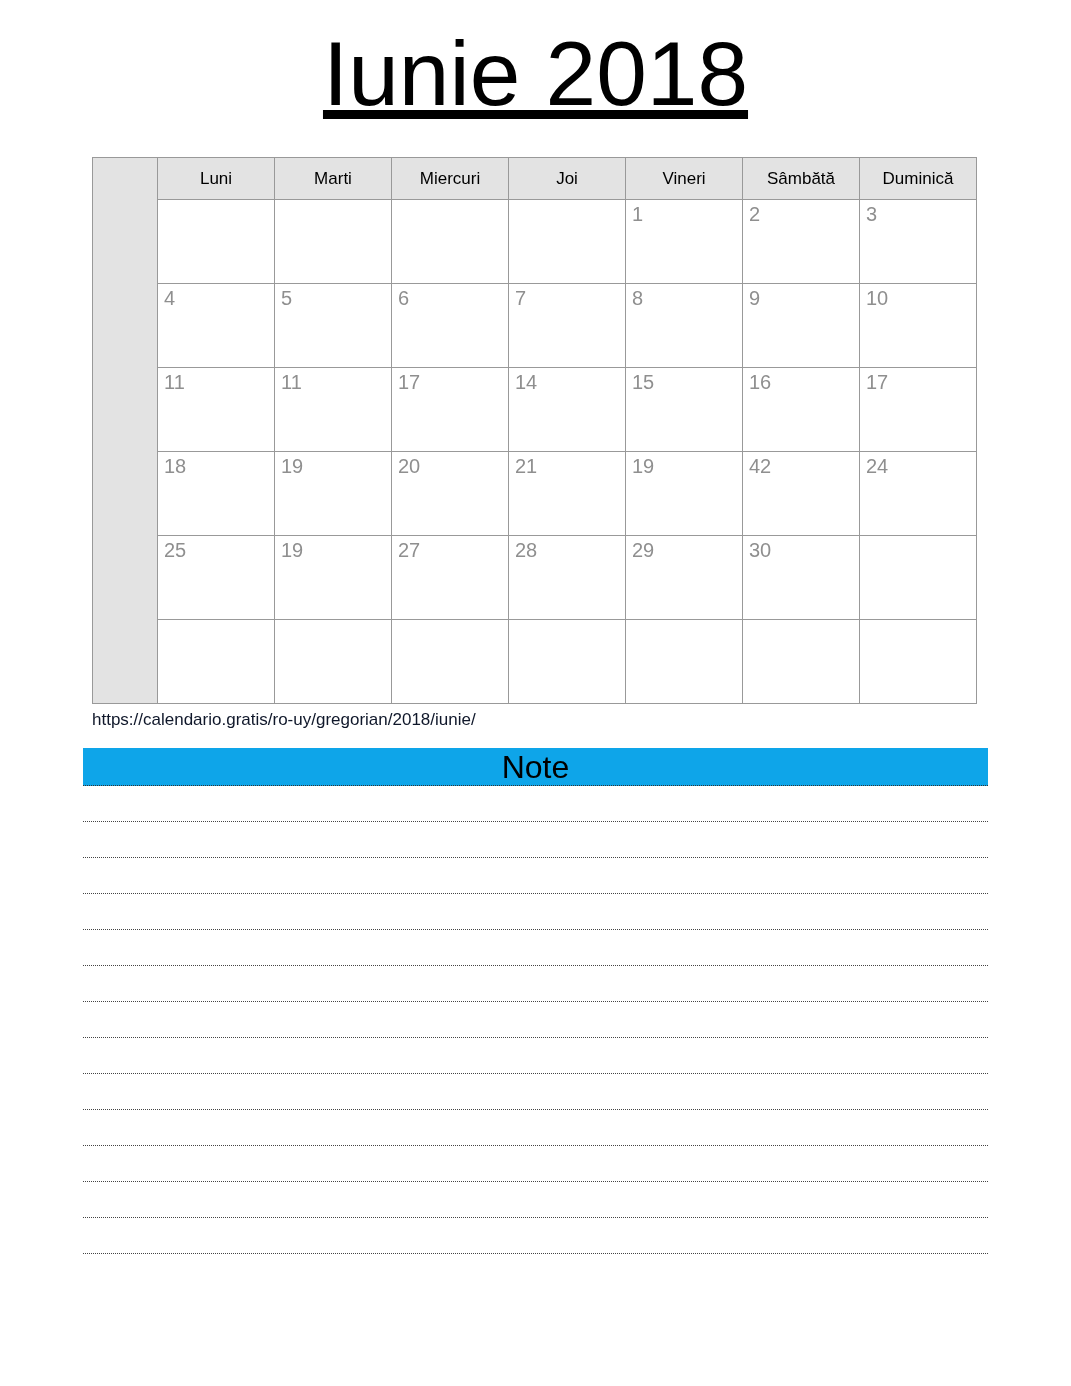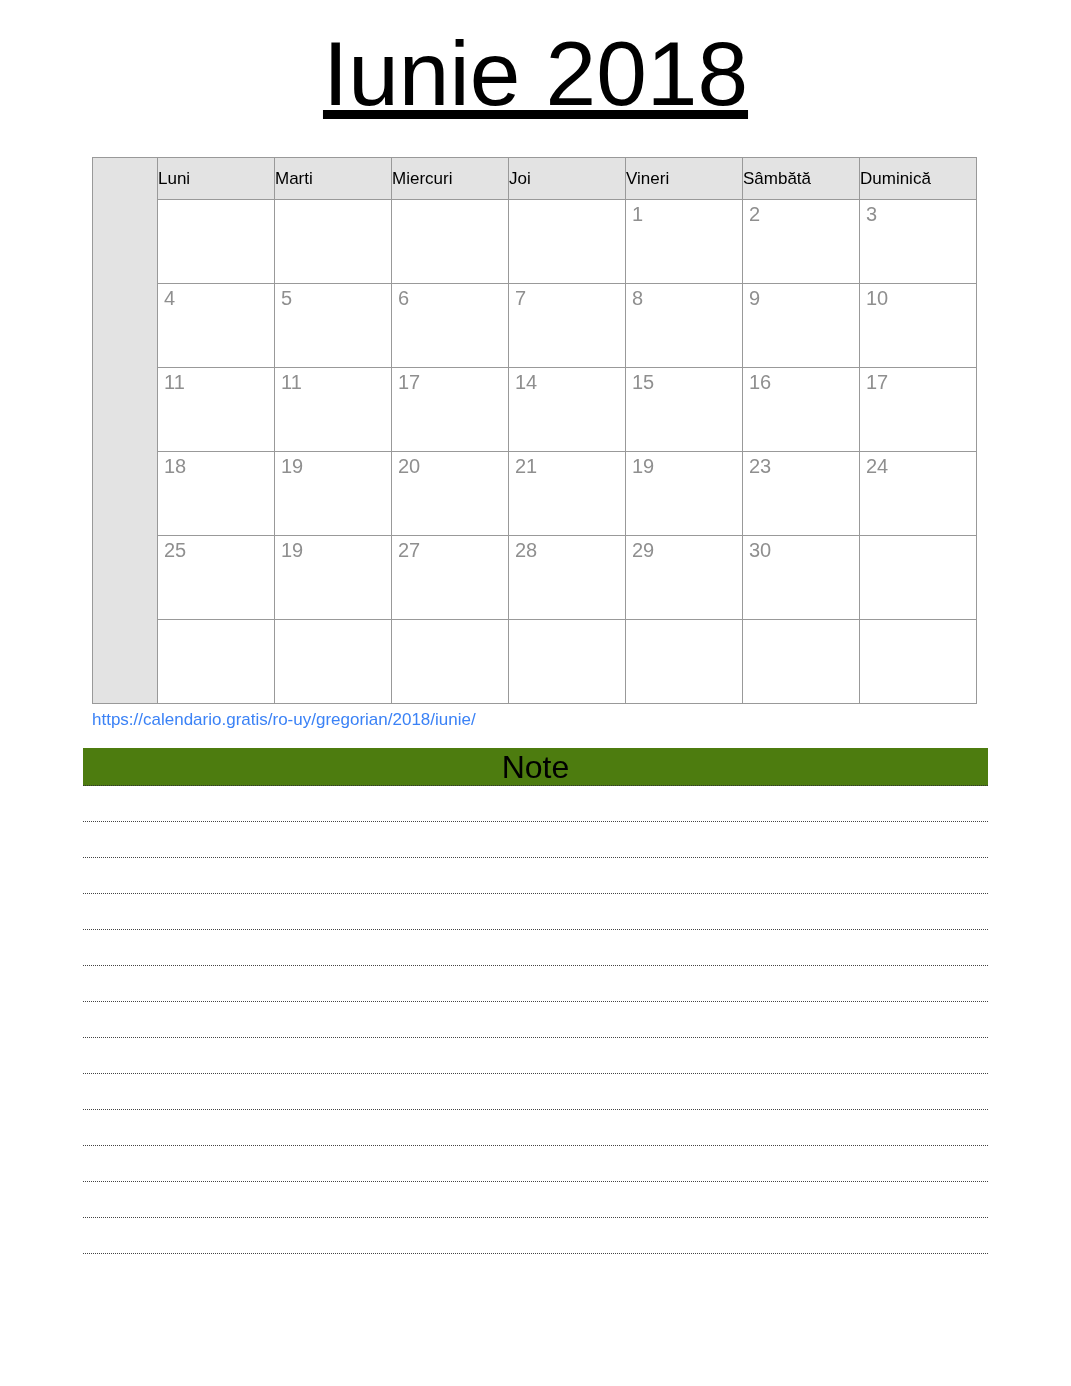--- a/index.html
+++ b/index.html
@@ -49,53 +49,53 @@
     width: 65px;
     background: #e3e3e3;
   }
   table.calendar th {
     width: 117px;
     height: 42px;
     background: #e3e3e3;
     font-size: 17px;
     font-weight: 400;
     color: #000000;
-    text-align: left;
+    text-align: center;
     vertical-align: middle;
   }
   table.calendar td.day {
     width: 117px;
     height: 84px;
     background: #ffffff;
     vertical-align: top;
     text-align: left;
     padding: 3px 0 0 6px;
     font-size: 20px;
     color: #8f8f8f;
   }
 
   
   .source-url {
     position: absolute;
     left: 92px;
     top: 710px;
     font-size: 17px;
-    color: #3b82f6;
+    color: #0f172a;
   }
 
   
   .notes {
     position: absolute;
     left: 83px;
     top: 748px;
     width: 905px;
   }
   .note-band {
     height: 38px;
-    background: #4d7c0f;
+    background: #0ea5e9;
     border-bottom: 1px dotted #333333;
     text-align: center;
   }
   .note-band .note-title {
     font-size: 32px;
     color: #000000;
     line-height: 38px;
   }
   .note-line {
     height: 36px;
@@ -148,21 +148,21 @@
         <td class="day">15</td>
         <td class="day">16</td>
         <td class="day">17</td>
       </tr>
       <tr>
         <td class="day">18</td>
         <td class="day">19</td>
         <td class="day">20</td>
         <td class="day">21</td>
         <td class="day">19</td>
-        <td class="day">23</td>
+        <td class="day">42</td>
         <td class="day">24</td>
       </tr>
       <tr>
         <td class="day">25</td>
         <td class="day">19</td>
         <td class="day">27</td>
         <td class="day">28</td>
         <td class="day">29</td>
         <td class="day">30</td>
         <td class="day"></td>

